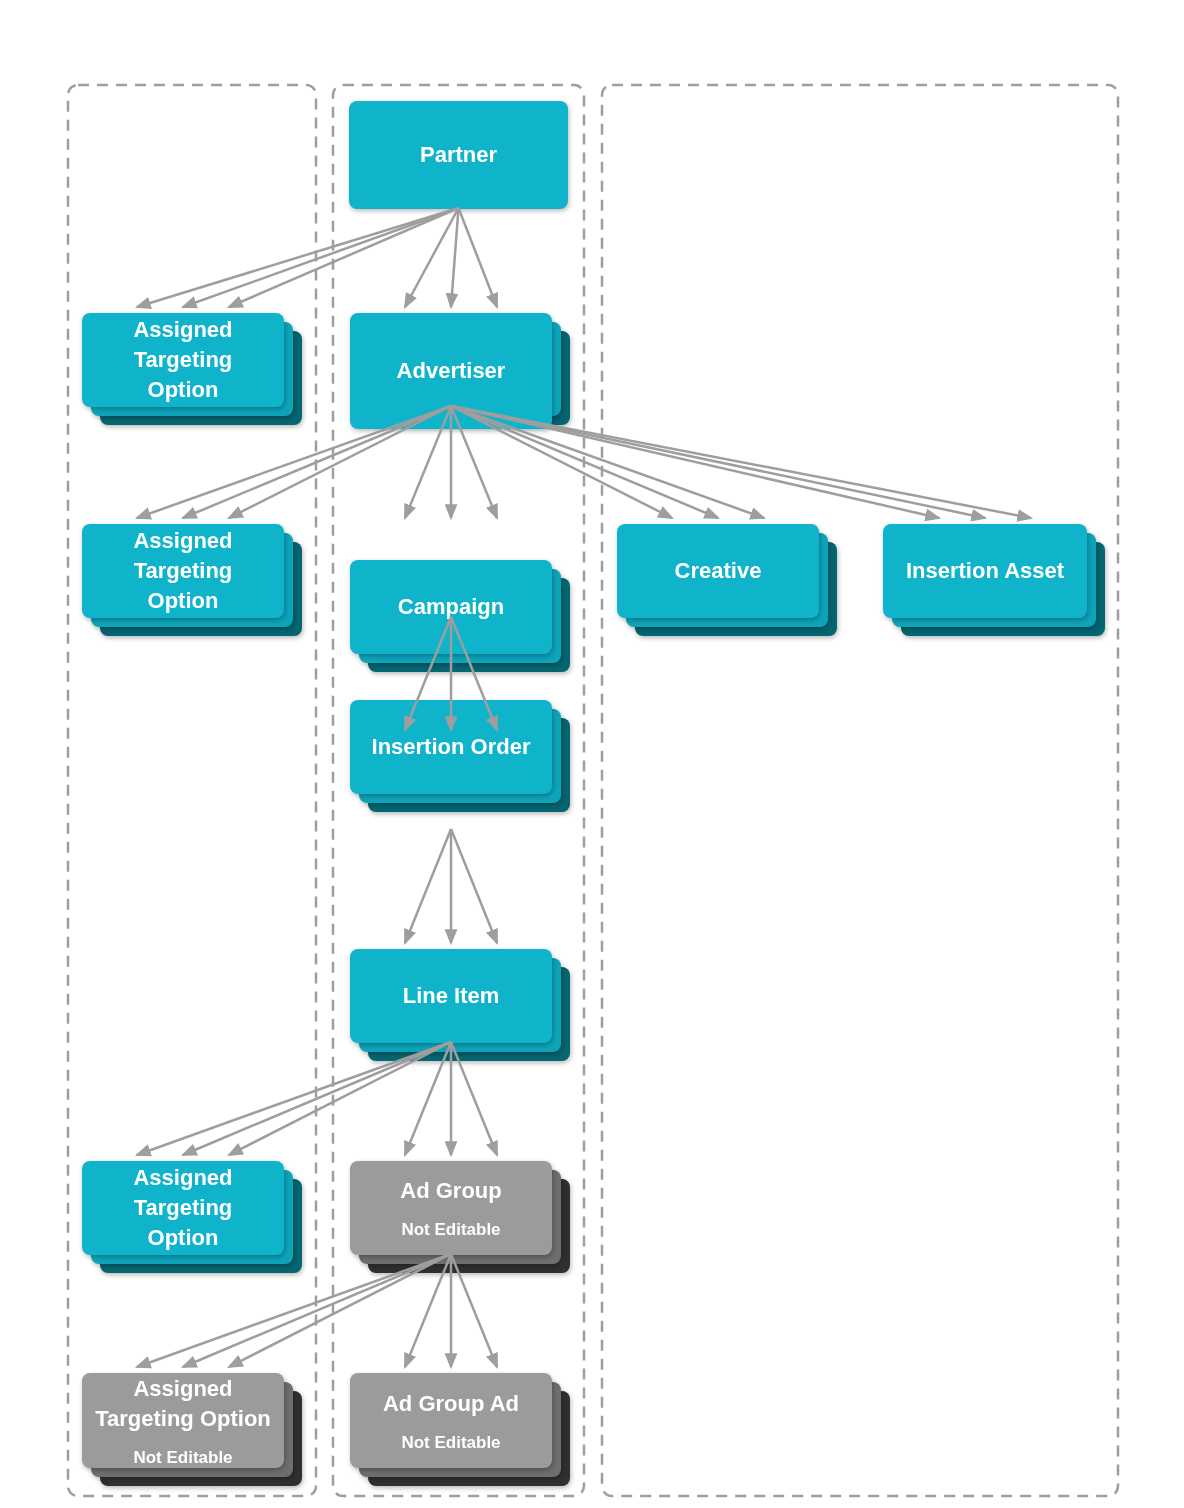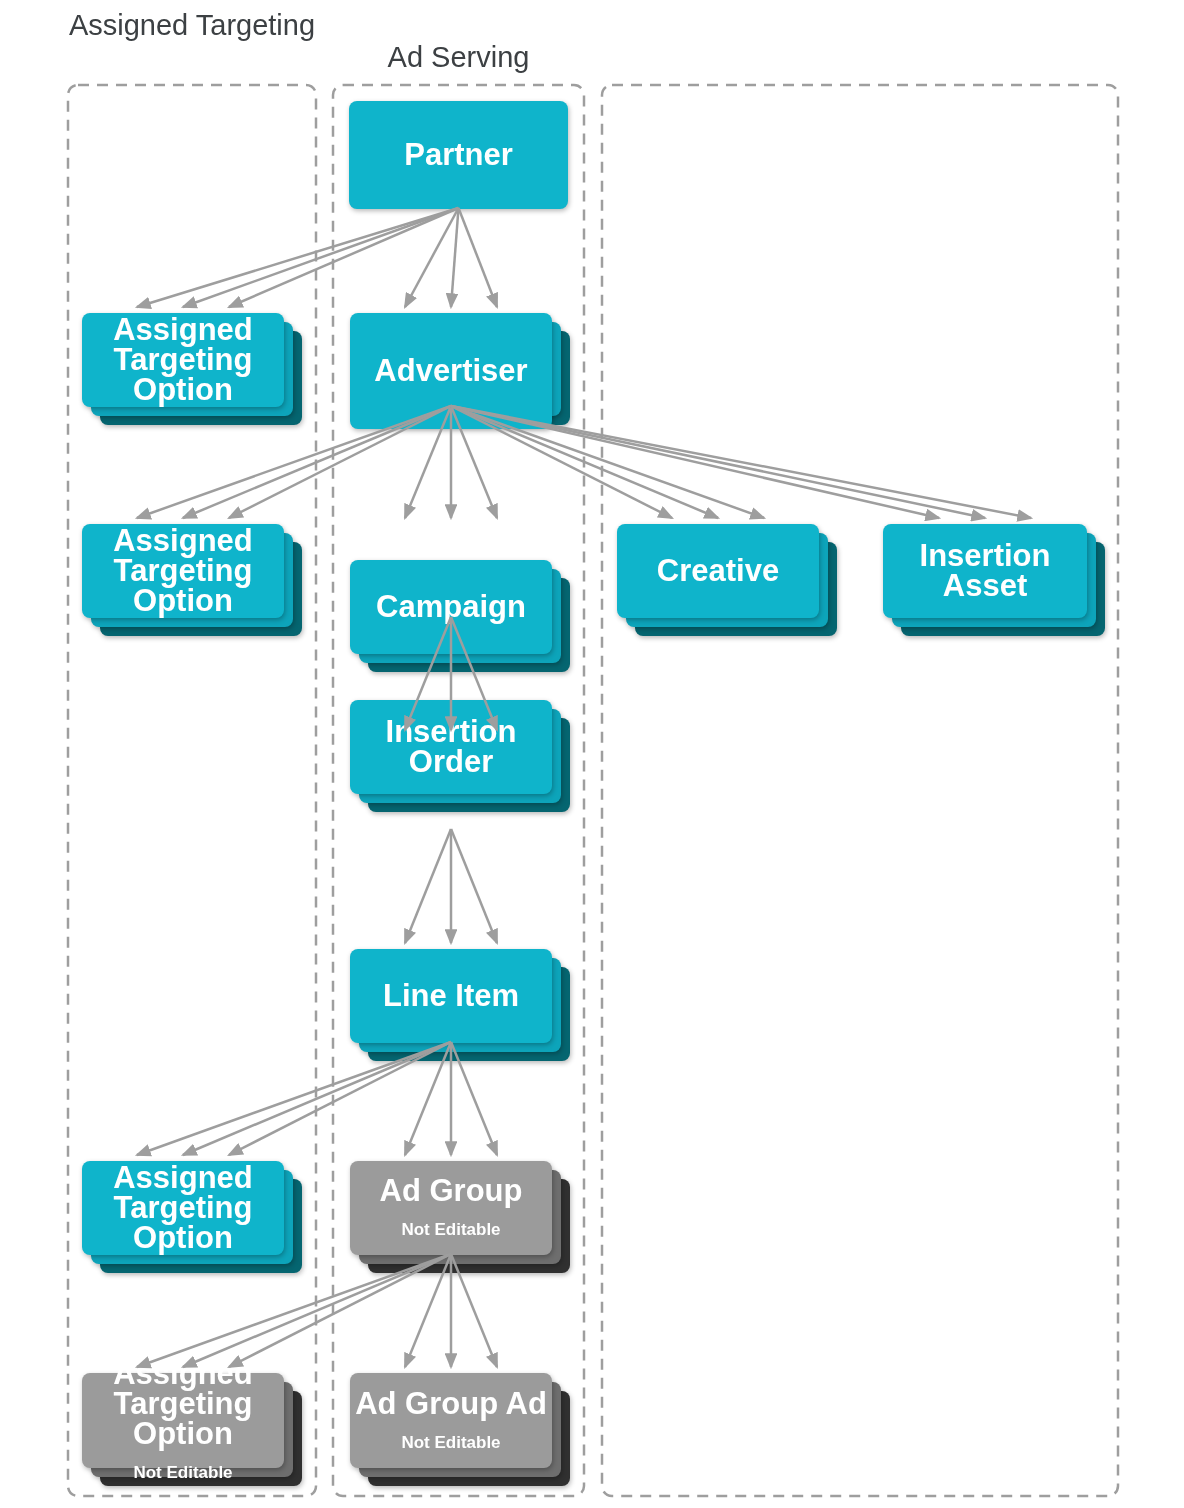--- a/index.html
+++ b/index.html
@@ -19,38 +19,36 @@
   .node.cyan .l2{background:var(--cyan-mid,#0da4ba);}
   .node.cyan .face{background:var(--cyan-face,#0fb4cb);}
   .node.gray .l3{background:var(--gray-back,#303030);}
   .node.gray .l2{background:var(--gray-mid,#6e6e6e);}
   .node.gray .face{background:var(--gray-face,#9b9b9b);}
   .face{
     left:0;top:0;display:flex;flex-direction:column;
     align-items:center;justify-content:center;
   }
   .label{
-    color:#fff;font-weight:bold;font-size:31px;line-height:30px;
+    color:#fff;font-weight:bold;font-size:22px;line-height:30px;
     text-align:center;white-space:pre-line;
   }
   .sub{color:#fff;font-weight:bold;font-size:17px;line-height:20px;margin-top:14px;text-align:center;}
   .edge-line{stroke:var(--arrow,#9e9e9e);stroke-width:2.5;fill:none;}
   #arrowhead path{fill:var(--arrow,#9e9e9e);}
 </style>
 </head>
 <body>
 
 <div id="canvas">
   <svg id="bg-svg" class="abs" width="1184" height="1508">
       <rect x="68" y="85" width="248" height="1411" rx="10" class="col-rect"></rect>
       <rect x="333" y="85" width="251" height="1411" rx="10" class="col-rect"></rect>
       <rect x="602" y="85" width="516" height="1411" rx="10" class="col-rect"></rect>
     </svg>
-  <div class="col-header" style="left: 62px; top: 6px;">Assigned Targeting</div>
-    <div class="col-header" style="left: 328.5px; top: 38px;">Ad Serving</div>
     <div id="nodes-root">
       <div class="node cyan" style="left: 349px; top: 101px; width: 219px; height: 108px;">
         <div class="face" style="width: 219px; height: 108px;">
           <div class="label">Partner</div>
         </div>
       </div>
       <div class="node cyan" style="left: 82px; top: 313px; width: 202px; height: 94px;">
         <div class="layer l3" style="left: 18px; top: 18px; width: 202px; height: 94px;"></div>
         <div class="layer l2" style="left: 9px; top: 9px; width: 202px; height: 94px;"></div>
         <div class="face" style="width: 202px; height: 94px;">

